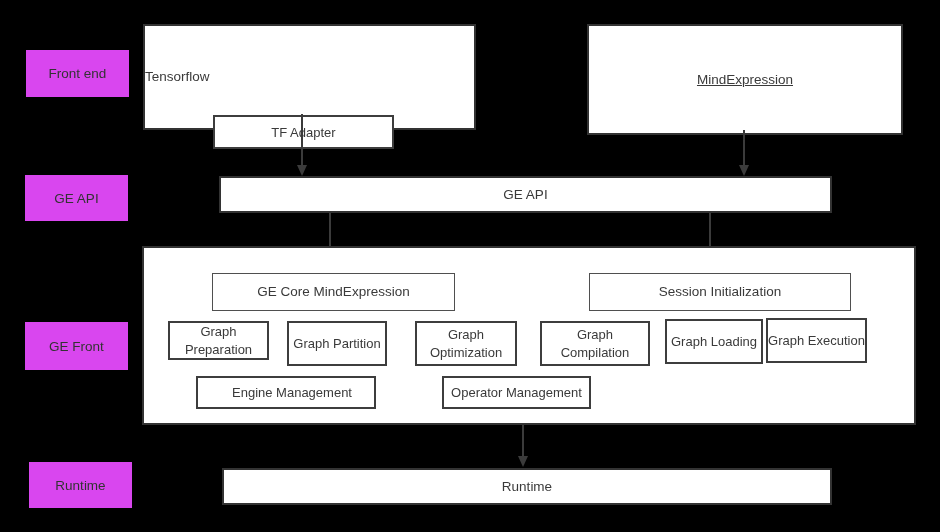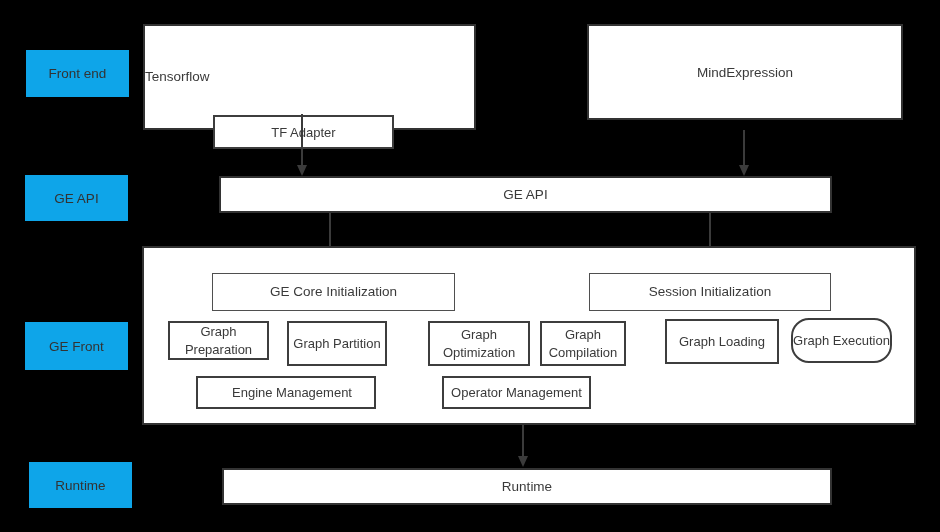--- a/index.html
+++ b/index.html
@@ -1,21 +1,21 @@
 <!DOCTYPE html>
 <html><head>
 <meta charset="utf-8">
 <style>
   html,body { margin:0; padding:0; background:#000; }
   .canvas {
     position:relative; width:940px; height:532px; background:#000000;
     font-family:"Liberation Sans", sans-serif; overflow:hidden;
   }
   .sidelabel {
-    position:absolute; background:#0ea5e9; color:#333333;
+    position:absolute; background:#d946ef; color:#333333;
     display:flex; align-items:center; justify-content:center;
     font-size:13.5px;
   }
   .wbox {
     position:absolute; background:#ffffff; box-sizing:border-box;
     border:2px solid #333333; color:#3a3a3a; font-size:13.5px;
   }
   .centered { display:flex; align-items:center; justify-content:center; text-align:center; }
   .ibox {
     position:absolute; background:#ffffff; box-sizing:border-box;
@@ -46,21 +46,21 @@
   <div class="sidelabel" style="left:26px; top:50px; width:103px; height:47px;">Front end</div>
   <div class="sidelabel" style="left:25px; top:175px; width:103px; height:46px;">GE API</div>
   <div class="sidelabel" style="left:25px; top:322px; width:103px; height:48px;">GE Front</div>
   <div class="sidelabel" style="left:29px; top:462px; width:103px; height:46px;">Runtime</div>
 
   <div class="wbox" style="left:143px; top:24px; width:333px; height:106px;">
     <div class="tf-title">Tensorflow</div>
     <div class="tf-adapter">TF Adapter</div>
   </div>
 
-  <div class="wbox centered" style="left:587px; top:24px; width:316px; height:96px;">MindExpression</div>
+  <div class="wbox centered" style="left:587px; top:24px; width:316px; height:111px;text-decoration:underline;">MindExpression</div>
 
   <div class="arrow" style="left:297px; top:114px; height:62px;">
     <div class="shaft" style="height:51px;"></div>
       <div class="head"></div>
   </div>
   <div class="arrow" style="left:739px; top:130px; height:46px;">
     <div class="shaft" style="height:35px;"></div>
       <div class="head"></div>
   </div>
 
@@ -70,29 +70,29 @@
     <div class="shaft" style="height:48px;"></div>
       <div class="head"></div>
   </div>
   <div class="arrow" style="left:705px; top:213px; height:59px;">
     <div class="shaft" style="height:48px;"></div>
       <div class="head"></div>
   </div>
 
   <div class="wbox" style="left:142px; top:246px; width:774px; height:179px;">
 
-    <div class="ibox initbox" style="left:68px; top:25px; width:243px; height:38px;">GE Core Initialization</div>
-    <div class="ibox initbox" style="left:445px; top:25px; width:242px; height:38px;">Session Initialization</div>
+    <div class="ibox initbox" style="left:68px; top:25px; width:243px; height:38px;">GE Core MindExpression</div>
+    <div class="ibox initbox" style="left:445px; top:25px; width:262px; height:38px;">Session Initialization</div>
 
     <div class="ibox" style="left:24px; top:73px; width:101px; height:39px;">Graph Preparation</div>
     <div class="ibox" style="left:143px; top:73px; width:100px; height:45px;">Graph Partition</div>
-    <div class="ibox" style="left:271px; top:73px; width:102px; height:45px;margin-left:13px;">Graph Optimization</div>
-    <div class="ibox" style="left:396px; top:73px; width:86px; height:45px;">Graph Compilation</div>
-    <div class="ibox" style="left:521px; top:71px; width:114px; height:45px;">Graph Loading</div>
-    <div class="ibox" style="left:647px; top:70px; width:101px; height:45px;border-radius:18px;">Graph Execution</div>
+    <div class="ibox" style="left:271px; top:73px; width:102px; height:45px;">Graph Optimization</div>
+    <div class="ibox" style="left:396px; top:73px; width:110px; height:45px;">Graph Compilation</div>
+    <div class="ibox" style="left:521px; top:71px; width:98px; height:45px;">Graph Loading</div>
+    <div class="ibox" style="left:622px; top:70px; width:101px; height:45px;">Graph Execution</div>
 
     <div class="ibox" style="left:52px; top:128px; width:180px; height:33px;padding-left:12px;">Engine Management</div>
     <div class="ibox" style="left:298px; top:128px; width:149px; height:33px;">Operator Management</div>
   </div>
 
   <div class="arrow" style="left:518px; top:425px; height:42px;">
     <div class="shaft" style="height:31px;"></div>
       <div class="head"></div>
   </div>
 

